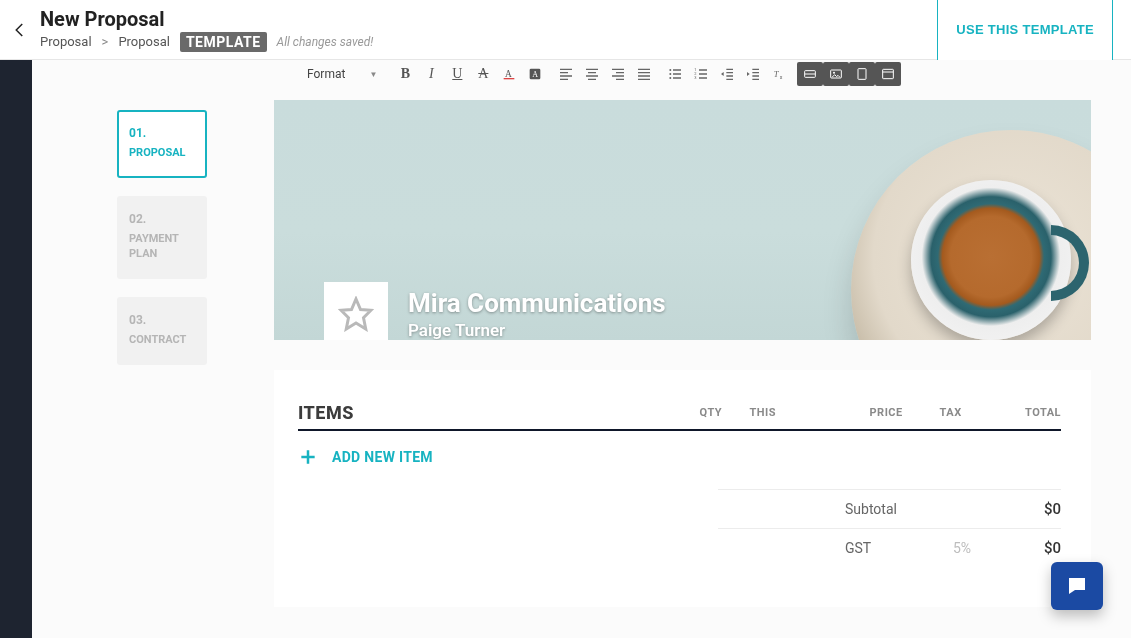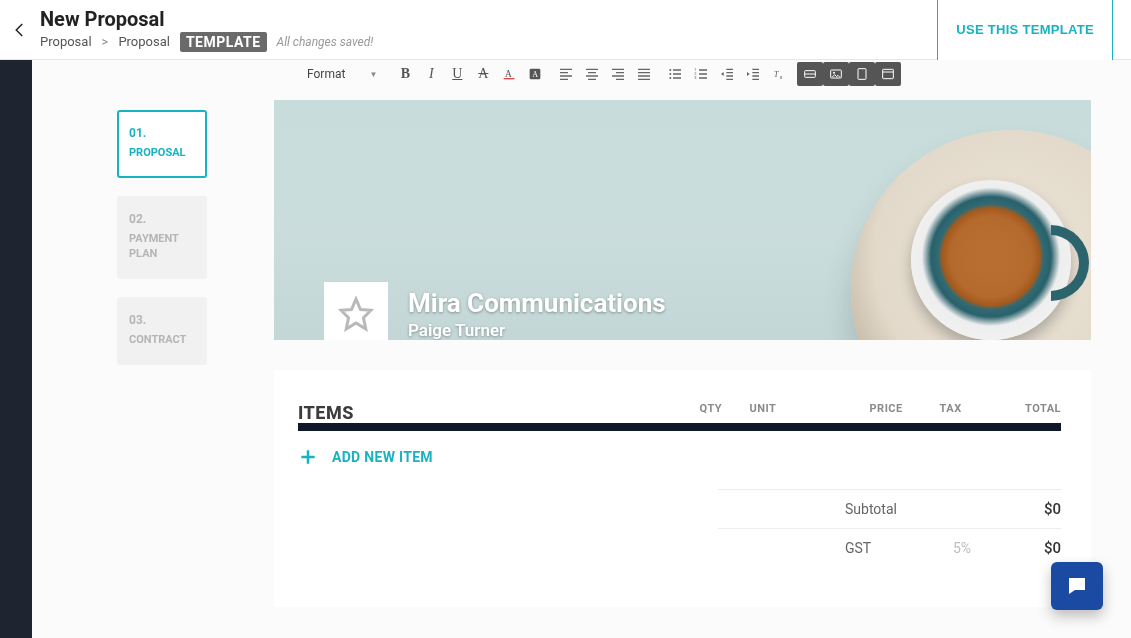--- a/index.html
+++ b/index.html
@@ -115,21 +115,21 @@
     display:flex; align-items:center; justify-content:center;
   }
   .logo-box svg { width:36px; height:36px; stroke:#b9b9b9; fill:none; stroke-width:2; }
   .hero-text { position:absolute; left:134px; top:188px; color:#fff; text-shadow:0 1px 3px rgba(0,0,0,0.35); }
   .hero-title { font-size:26px; font-weight:700; }
   .hero-sub { font-size:17px; font-weight:600; margin-top:2px; }
 
   
   .items-panel { margin-top:30px; background:#fff; padding:32px 30px 40px 24px; }
   .items-header {
-    display:flex; align-items:flex-start; border-bottom:8px solid #0f172a; padding-bottom:0;
+    display:flex; align-items:center; border-bottom:2px solid #0f172a; padding-bottom:6px;
   }
   .items-title { font-size:18px; font-weight:800; letter-spacing:0.5px; color:#3c3c3c; flex:0 0 340px; }
   .col { font-size:11px; font-weight:700; color:#8a8a8a; letter-spacing:0.5px; }
   .col.qty{ width:50px; text-align:left; }
   .col.unit{ width:80px; text-align:left; }
   .col.price{ width:70px; text-align:left; }
   .col.tax{ width:60px; text-align:left; }
   .col.total{ flex:1; text-align:right; }
   .spacer{ flex:1; }
 
@@ -339,21 +339,21 @@
         <div class="hero-title">Mira Communications</div>
         <div class="hero-sub">Paige Turner</div>
       </div>
     </div>
 
     <div class="items-panel">
       <div class="items-header">
         <div class="items-title">ITEMS</div>
         <div class="spacer"></div>
         <div class="col qty">QTY</div>
-        <div class="col unit">UNIT</div>
+        <div class="col unit">THIS</div>
         <div style="width:40px"></div>
         <div class="col price">PRICE</div>
         <div class="col tax">TAX</div>
         <div class="col total">TOTAL</div>
       </div>
 
       <div class="add-item">
         <svg viewBox="0 0 24 24">
             <path d="M12 4v16M4 12h16"></path>
           </svg>

